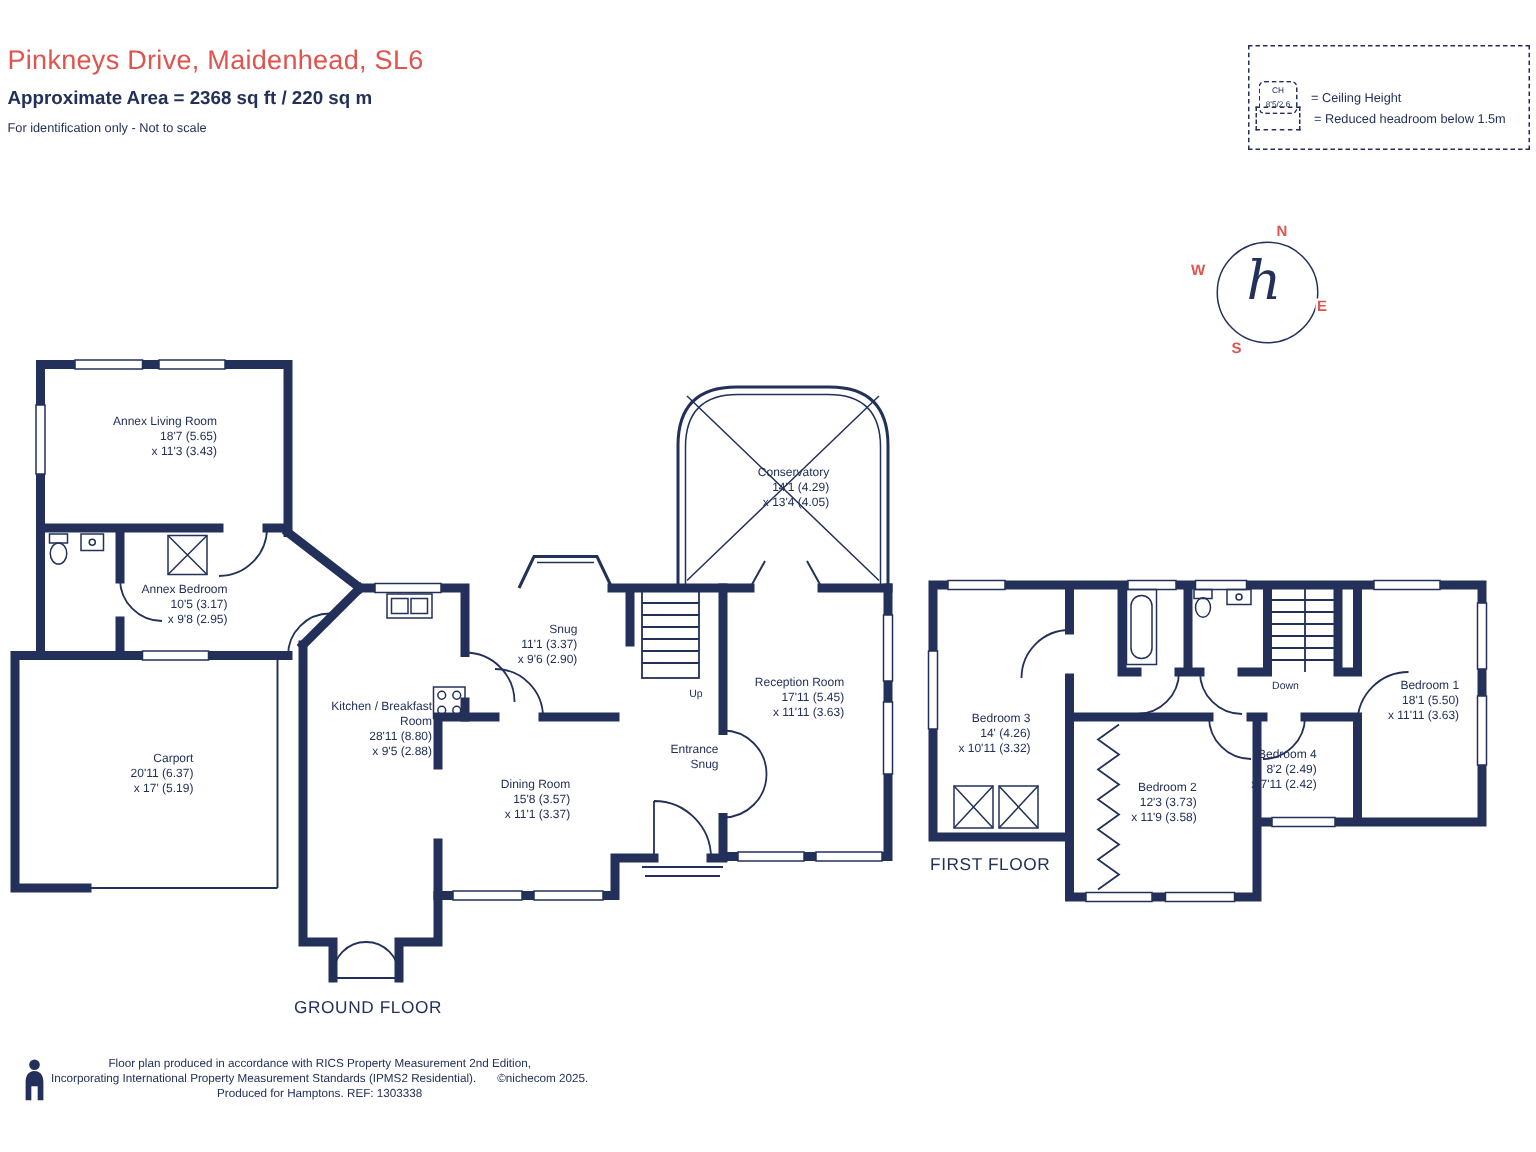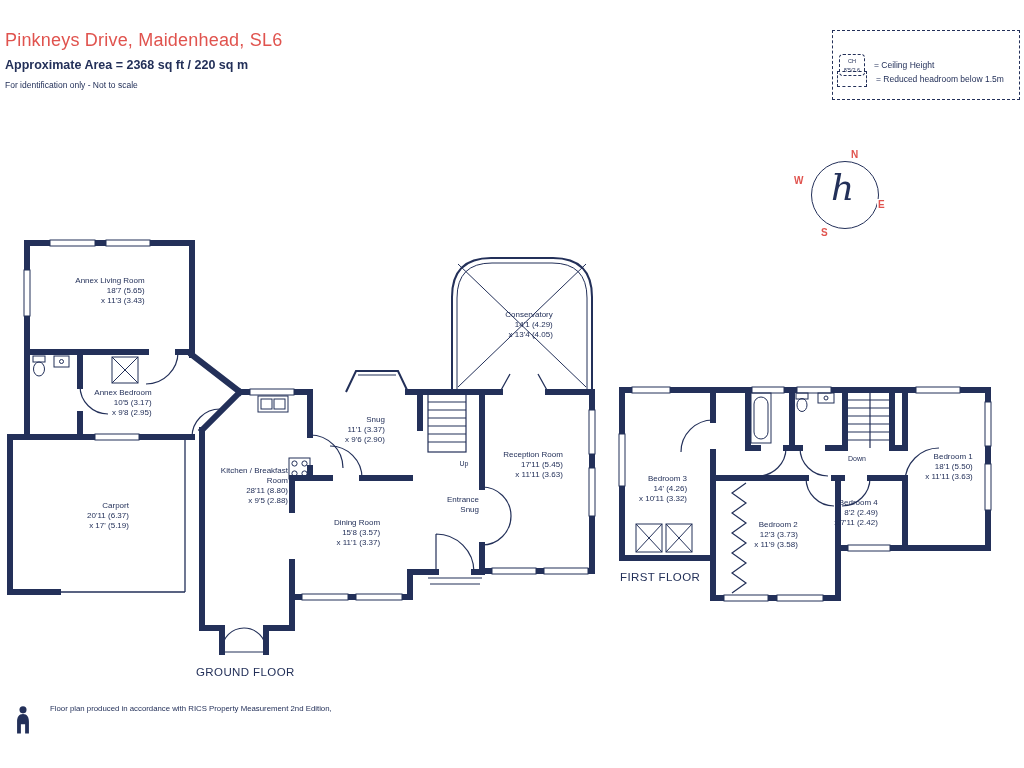--- a/index.html
+++ b/index.html
@@ -34,21 +34,21 @@
   .compass-h { position:absolute; left:26px; top:12px; font-family:"DejaVu Serif", serif;
                font-style:italic; font-size:36px; color:#233059; }
 
   .room-label { position:absolute; transform:translate(-50%,-50%); text-align:right;
                 font-size:8px; line-height:10px; color:#233059; white-space:nowrap; }
   .room-label.wrap { white-space:normal; }
   .stairs-label { position:absolute; transform:translate(-50%,-50%); font-size:7px; }
   .floor-label { position:absolute; font-size:11.5px; letter-spacing:.4px; }
 
   .footer { left:12px; top:704px; display:flex; align-items:flex-start; }
-  .footer-text { margin-left:16px; font-size:7.8px; line-height:10px;text-align:center; }
+  .footer-text { margin-left:0; font-size:7.8px; line-height:10px;text-align:center; }
   .footer-line2 span { margin-left:14px; }
 </style>
 </head>
 <body>
 
 <svg class="abs" style="left:0;top:0" width="1024" height="768" viewBox="0 0 1024 768">
 
   <g stroke="#233059" stroke-width="6" fill="none" stroke-linecap="square">
 
     <path d="M27 243 H192 M27 243 V437 M192 243 V355
@@ -298,14 +298,18 @@
 <div class="stairs-label" style="left:857px;top:458px">Down</div>
 <div class="floor-label" style="left:620px;top:571px">FIRST FLOOR</div>
 
 <div class="abs footer">
   <svg width="22" height="32" viewBox="0 0 26 34">
     <circle cx="13" cy="5" r="4.2" fill="#233059"></circle>
     <path d="M13 10 C8 10 6 14 6 19 L6 33 L10.5 33 L10.5 22 L15.5 22 L15.5 33 L20 33 L20 19 C20 14 18 10 13 10 Z" fill="#233059"></path>
   </svg>
   <div class="footer-text">
     <div>Floor plan produced in accordance with RICS Property Measurement 2nd Edition,</div>
+    <div class="footer-line2">
+      <span style="margin-left:0">Incorporating International Property Measurement Standards (IPMS2 Residential).</span><span>©nichecom 2025.</span>
+    </div>
+    <div>Produced for Hamptons.   REF:  1303338</div>
   </div>
 </div>
 
 </body></html>

